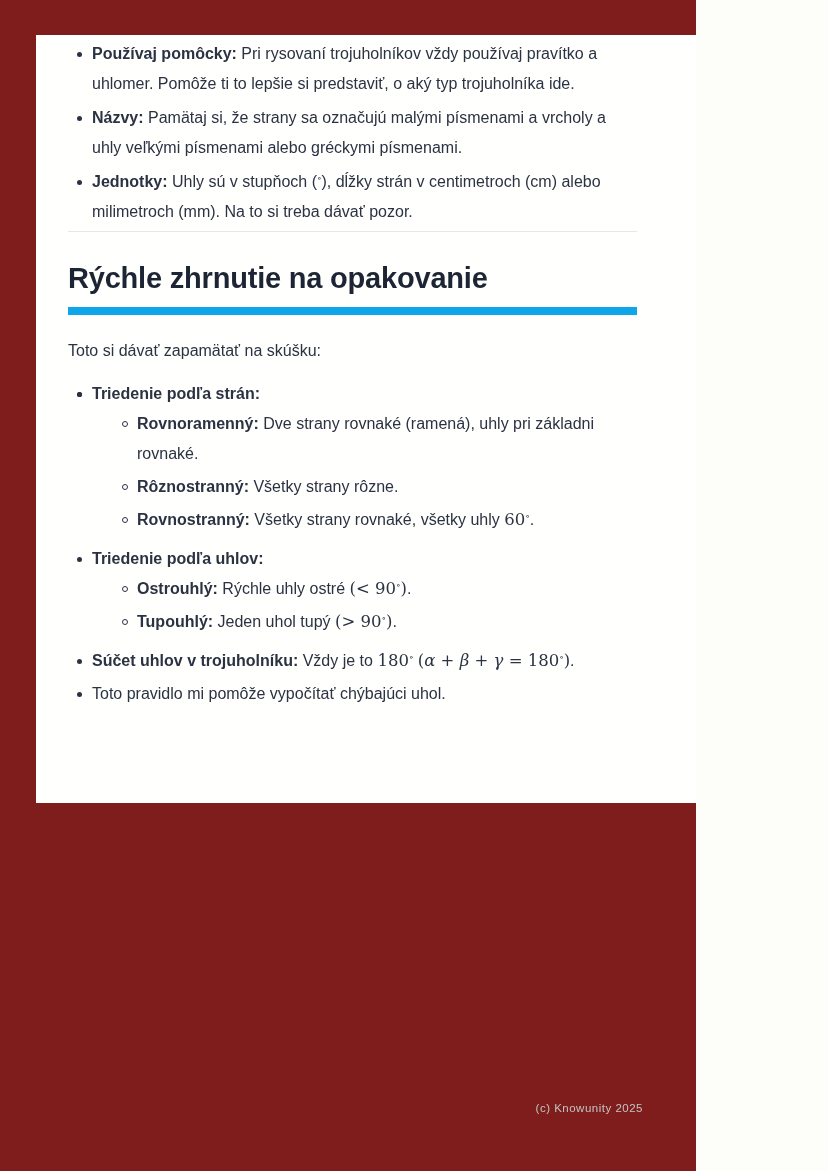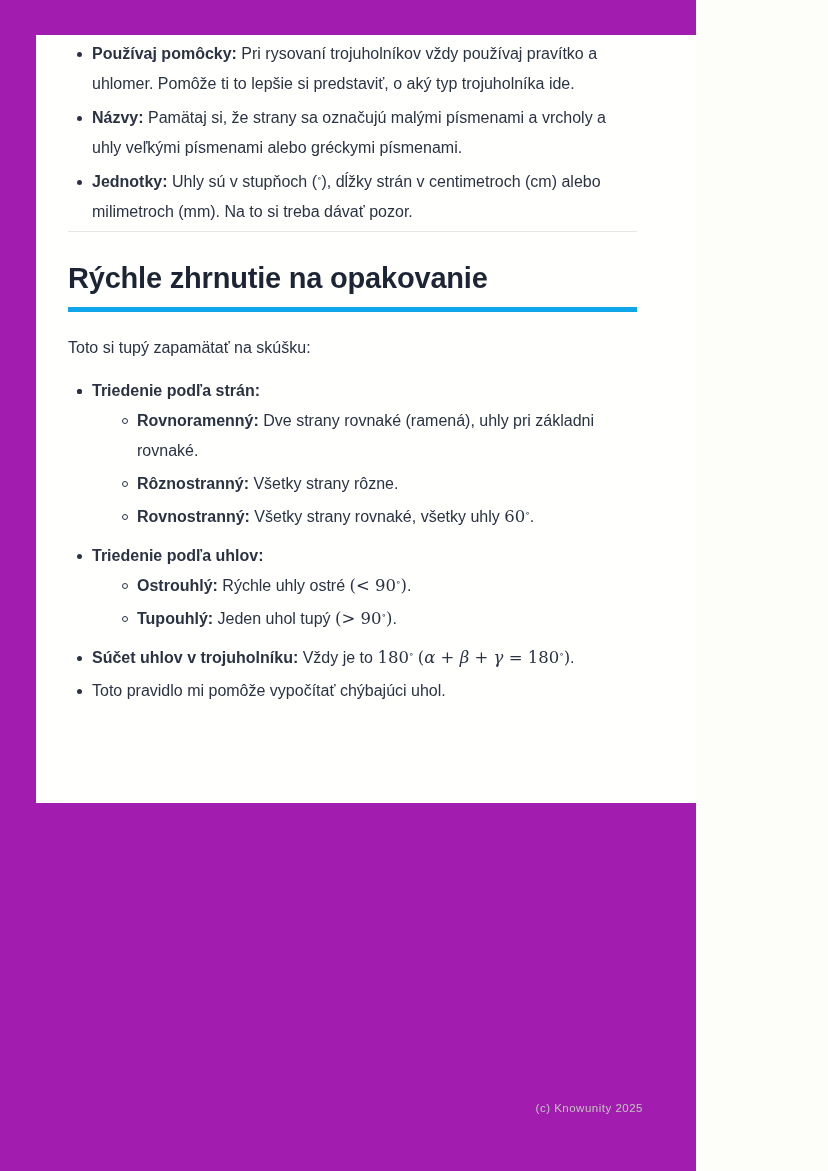--- a/index.html
+++ b/index.html
@@ -2,21 +2,21 @@
 <html><head>
 <meta charset="utf-8">
 <style>
   * { margin: 0; padding: 0; box-sizing: border-box; }
   html, body { background: #fdfdfa; }
   .screen {
     position: relative;
     width: 696px;
     height: 1171px;
     overflow: hidden;
-    background: #a21caf;
+    background: #7f1d1d;
     font-family: "Liberation Sans", sans-serif;
     color: #2b3242;
   }
   .card {
     position: absolute;
     left: 36px;
     top: 35px;
     width: 710px;
     min-height: 768px;
     background: #fffffe;
@@ -64,21 +64,21 @@
     margin: 0;
   }
   h1.heading {
     margin-top: 28px;
     font-size: 29px;
     line-height: 36px;
     font-weight: 700;
     letter-spacing: -0.2px;
     color: #1d2535;
     padding-bottom: 11px;
-    border-bottom: 5px solid #0ea5e9;
+    border-bottom: 8px solid #0ea5e9;
   }
   p.intro { margin-top: 21px; }
   ul.mainlist { margin-top: 13px; }
   .page-edge {
     position: absolute;
     left: 746px;
     top: 35px;
     width: 45px;
     height: 768px;
     background: #f0f1ee;
@@ -99,21 +99,21 @@
 
 <div class="screen">
   <div class="card">
     <ul class="blist toplist">
         <li><span class="marker dot"></span><span class="li-body"><span class="seg-b">Používaj pomôcky:</span><span class="seg-r"> Pri rysovaní trojuholníkov vždy používaj pravítko a uhlomer. Pomôže ti to lepšie si predstaviť, o aký typ trojuholníka ide.</span></span></li>
         <li><span class="marker dot"></span><span class="li-body"><span class="seg-b">Názvy:</span><span class="seg-r"> Pamätaj si, že strany sa označujú malými písmenami a vrcholy a uhly veľkými písmenami alebo gréckymi písmenami.</span></span></li>
         <li><span class="marker dot"></span><span class="li-body"><span class="seg-b">Jednotky:</span><span class="seg-r"> Uhly sú v stupňoch (</span><sup class="seg-msup">∘</sup><span class="seg-r">), dĺžky strán v centimetroch (cm) alebo milimetroch (mm). Na to si treba dávať pozor.</span></span></li>
       </ul>
     <hr class="divider">
     <h1 class="heading">Rýchle zhrnutie na opakovanie</h1>
-    <p class="intro">Toto si tupý zapamätať na skúšku:</p>
+    <p class="intro">Toto si dávať zapamätať na skúšku:</p>
     <ul class="blist mainlist">
         <li><span class="marker dot"></span></li>
         <li><span class="marker dot"></span><span class="li-body"><span class="seg-b">Triedenie podľa strán:</span></span><ul class="sublist">
             <li><span class="marker circle"></span><span class="li-body"><span class="seg-b">Rovnoramenný:</span><span class="seg-r"> Dve strany rovnaké (ramená), uhly pri základni rovnaké.</span></span></li>
             <li><span class="marker circle"></span><span class="li-body"><span class="seg-b">Rôznostranný:</span><span class="seg-r"> Všetky strany rôzne.</span></span></li>
             <li><span class="marker circle"></span><span class="li-body"><span class="seg-b">Rovnostranný:</span><span class="seg-r"> Všetky strany rovnaké, všetky uhly </span><span class="seg-m">60</span><sup class="seg-msup">∘</sup><span class="seg-r">.</span></span></li>
           </ul></li>
         <li><span class="marker dot"></span><span class="li-body"><span class="seg-b">Triedenie podľa uhlov:</span></span><ul class="sublist">
             <li><span class="marker circle"></span><span class="li-body"><span class="seg-b">Ostrouhlý:</span><span class="seg-r"> Rýchle uhly ostré </span><span class="seg-m">(&lt; 90</span><sup class="seg-msup">∘</sup><span class="seg-m">)</span><span class="seg-r">.</span></span></li>
             <li><span class="marker circle"></span><span class="li-body"><span class="seg-b">Tupouhlý:</span><span class="seg-r"> Jeden uhol tupý </span><span class="seg-m">(&gt; 90</span><sup class="seg-msup">∘</sup><span class="seg-m">)</span><span class="seg-r">.</span></span></li>

